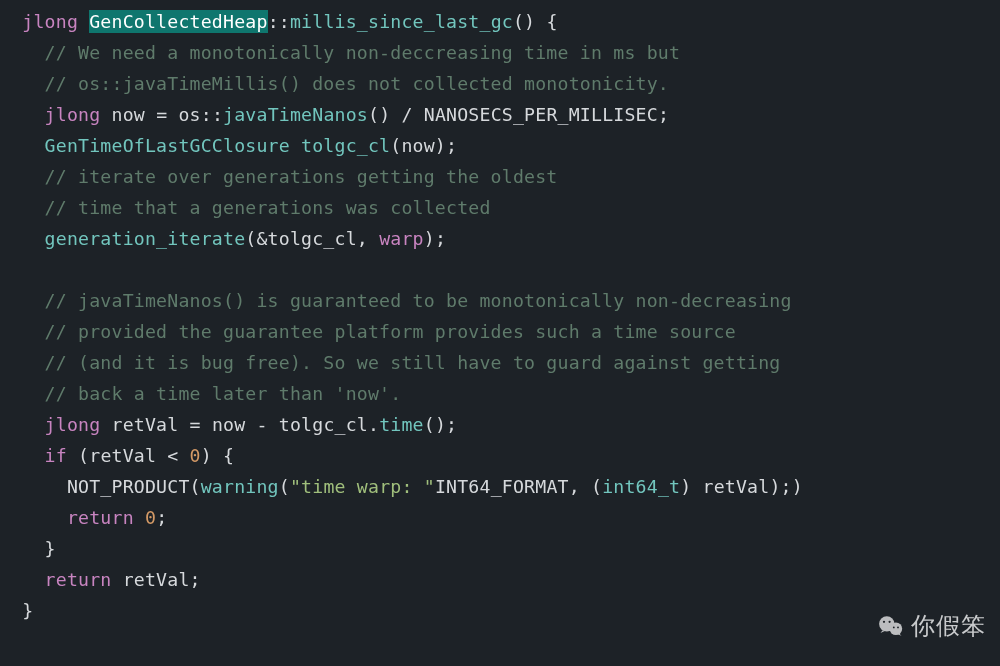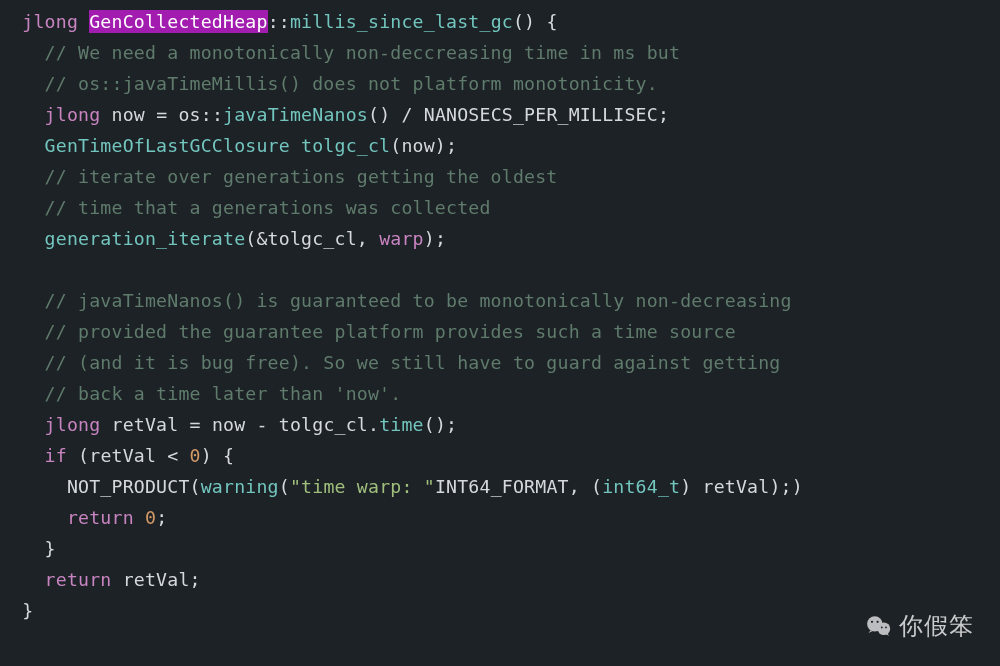--- a/index.html
+++ b/index.html
@@ -22,26 +22,26 @@
   }
   .tok { display:inline; }
   .kw    { color: #c884c0; }      
   .type  { color: #72c6be; }      
   .fn    { color: #72c6be; text-align: center; }      
   .num   { color: #d49a66; }      
   .str   { color: #a0bf7c; }      
   .cmt   { color: #5f7b6b; }      
   .id    { color: #d6d9dc; }      
   .op    { color: #d6d9dc; }
-  .selbg { background: #a21caf; color:#ffffff; padding:1px 0; }
+  .selbg { background: #0f766e; color:#ffffff; padding:1px 0; }
   .macro { color: #d6d9dc; }
   .const { color: #d6d9dc; text-align: center; }
   .watermark-wrap {
     position: absolute;
-    right: 26px;
+    right: 14px;
     bottom: 24px;
     display: flex;
     align-items: center;
     gap: 6px;
     opacity: 0.85;
   }
   .wm-icon {
     width: 28px;
     height: 28px;
     border-radius: 4px;
@@ -55,21 +55,21 @@
     font-size: 24px;
     color: #e8e9ea;
     letter-spacing: 1px;
   }
 </style>
 </head>
 <body>
 
 <pre class="code">  <span class="tok kw">jlong</span> <span class="tok type selbg">GenCollectedHeap</span><span class="tok id">::</span><span class="tok fn">millis_since_last_gc</span><span class="tok id">() {</span>
     <span class="tok cmt">// We need a monotonically non-deccreasing time in ms but</span>
-    <span class="tok cmt">// os::javaTimeMillis() does not platform monotonicity.</span>
+    <span class="tok cmt">// os::javaTimeMillis() does not collected monotonicity.</span>
     <span class="tok kw">jlong</span> <span class="tok id">now</span> <span class="tok op">=</span> <span class="tok id">os</span><span class="tok id">::</span><span class="tok fn">javaTimeNanos</span><span class="tok id">() / </span><span class="tok const">NANOSECS_PER_MILLISEC</span><span class="tok id">;</span>
     <span class="tok type">GenTimeOfLastGCClosure</span> <span class="tok fn">tolgc_cl</span><span class="tok id">(now);</span>
     <span class="tok cmt">// iterate over generations getting the oldest</span>
     <span class="tok cmt">// time that a generations was collected</span>
     <span class="tok fn">generation_iterate</span><span class="tok id">(&amp;tolgc_cl, </span><span class="tok kw">warp</span><span class="tok id">);</span>
 
     <span class="tok cmt">// javaTimeNanos() is guaranteed to be monotonically non-decreasing</span>
     <span class="tok cmt">// provided the guarantee platform provides such a time source</span>
     <span class="tok cmt">// (and it is bug free). So we still have to guard against getting</span>
     <span class="tok cmt">// back a time later than 'now'.</span>

